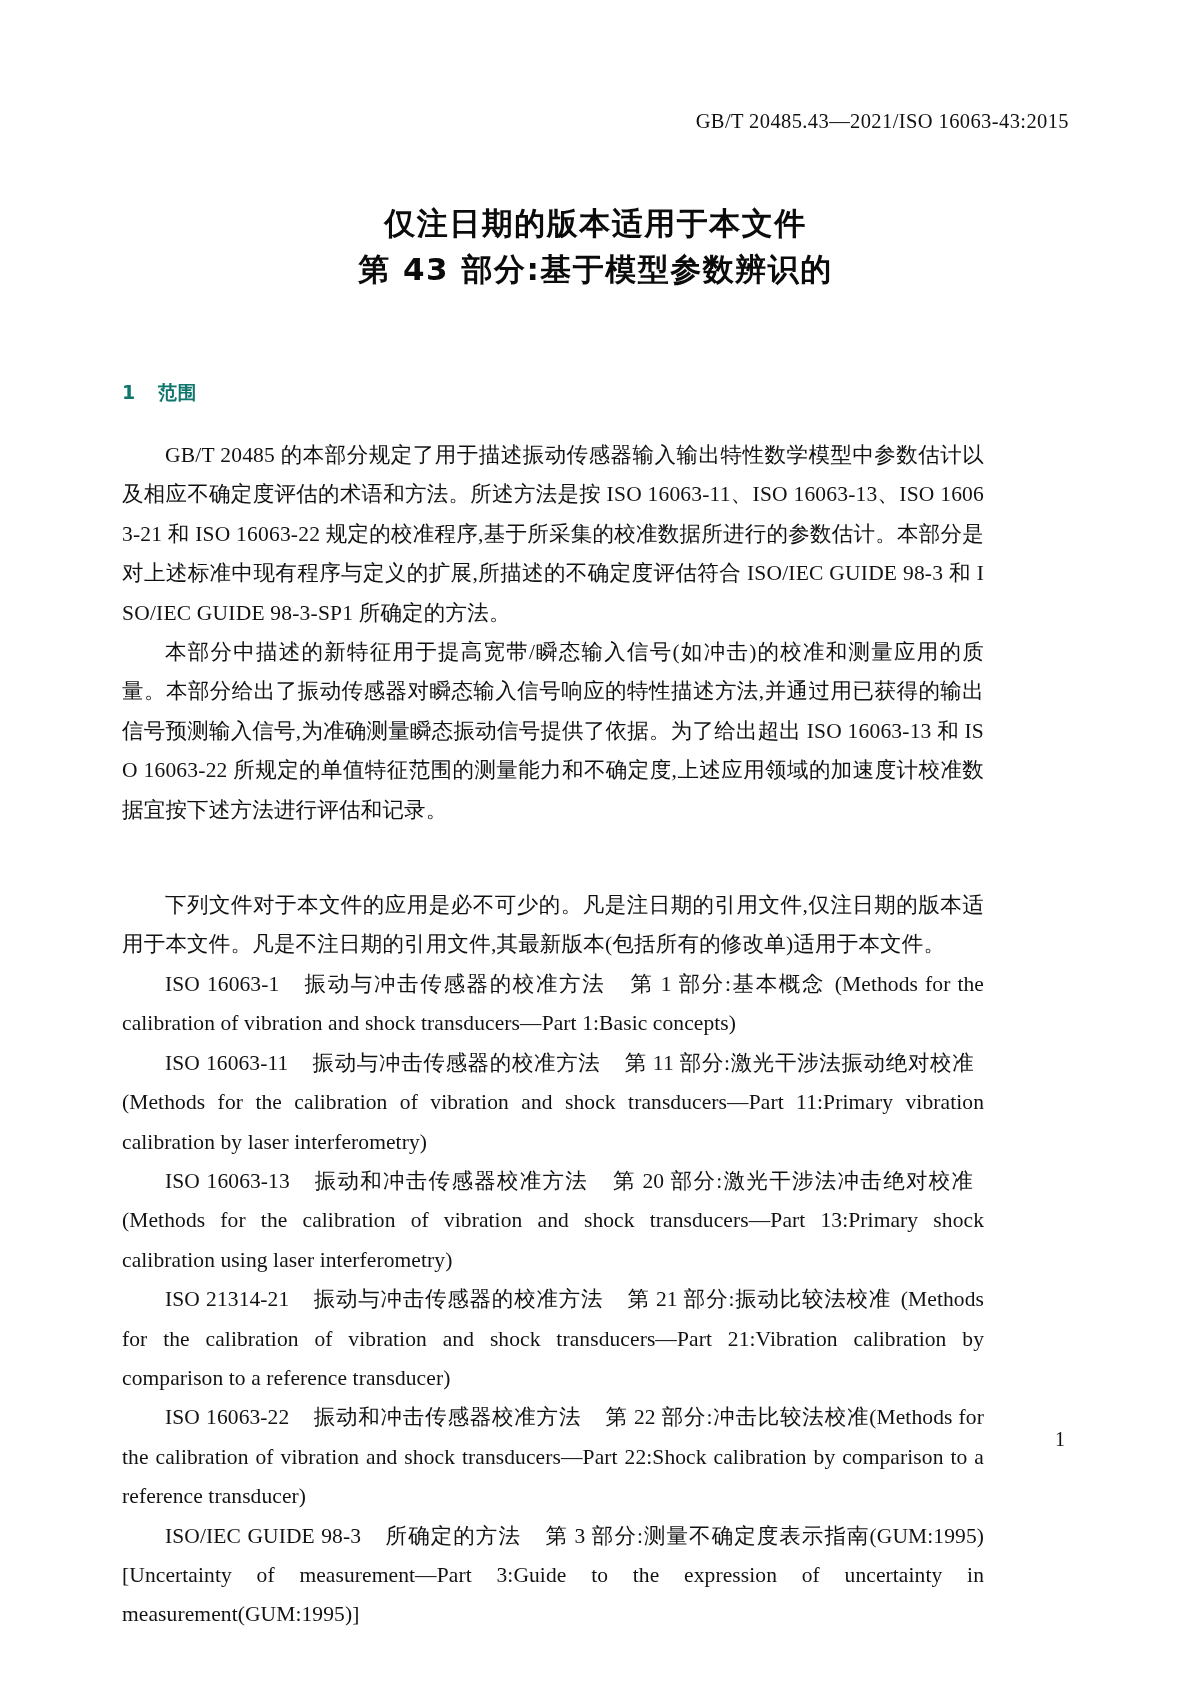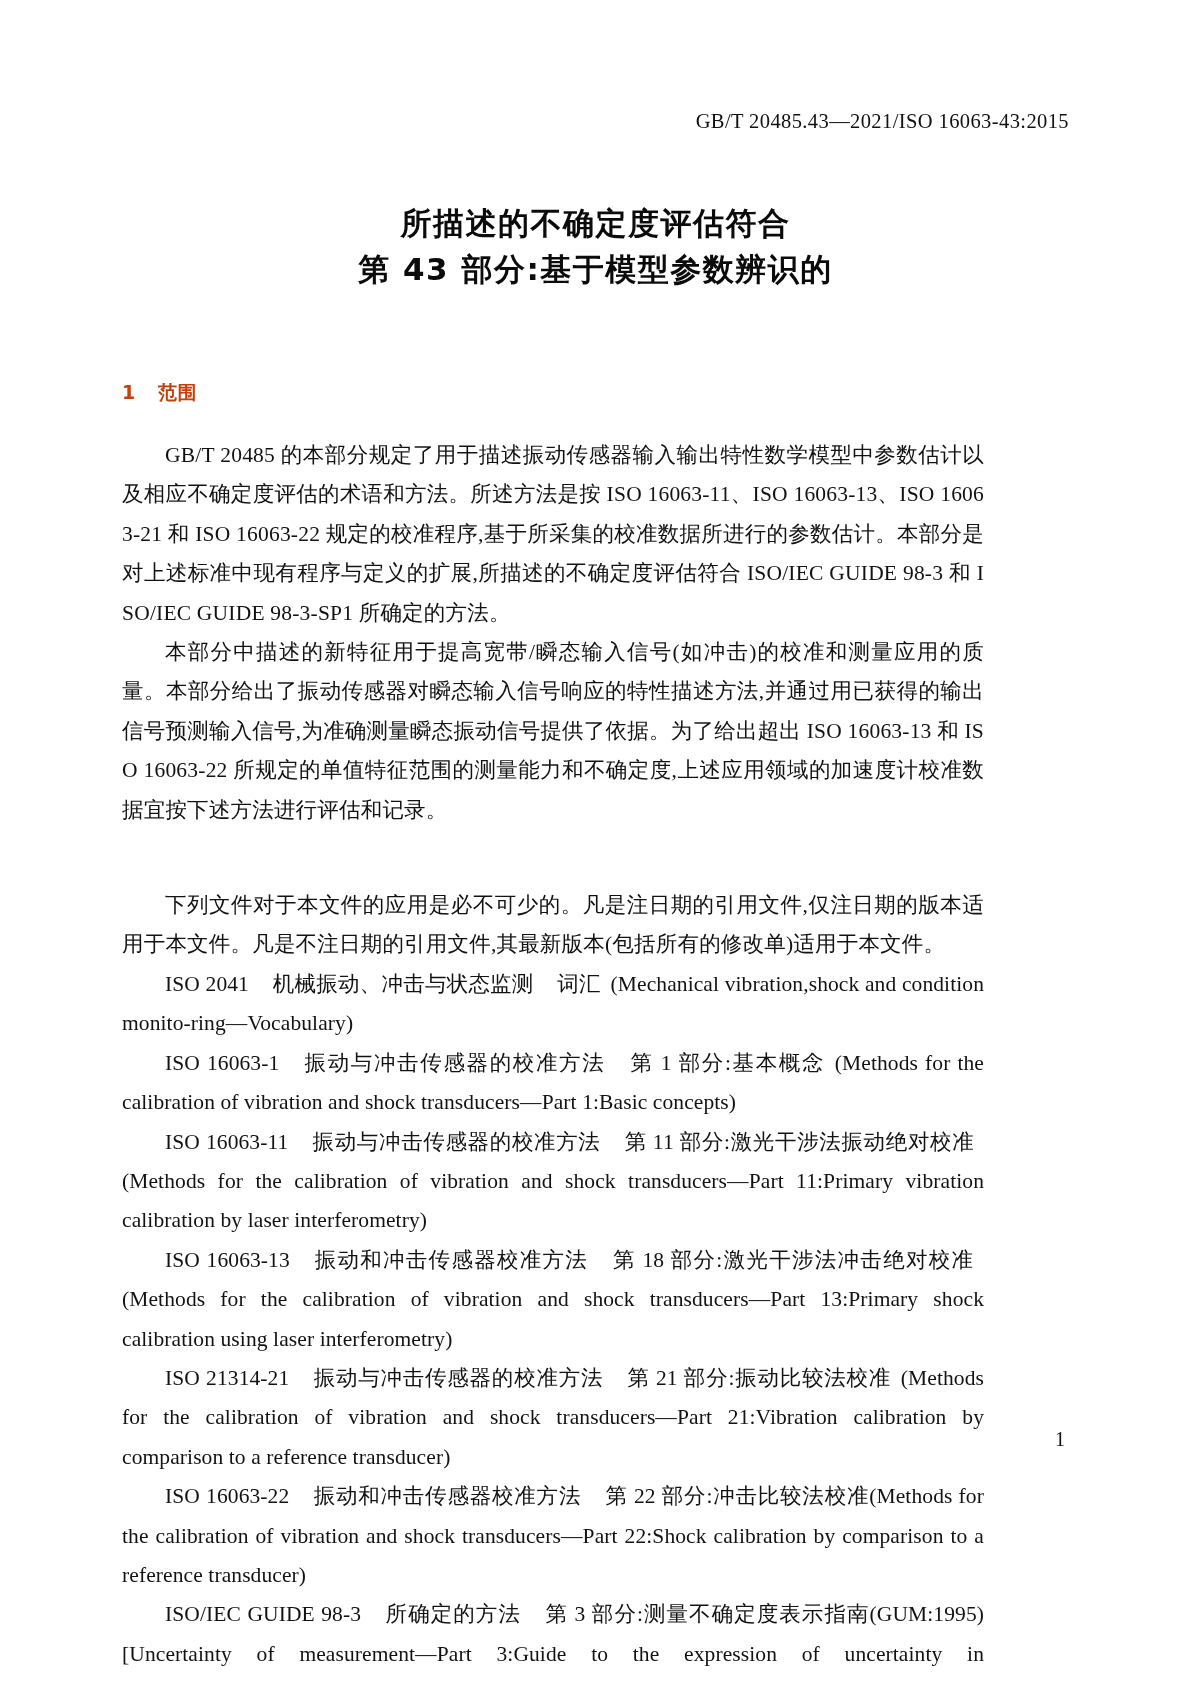--- a/index.html
+++ b/index.html
@@ -60,21 +60,21 @@
     top: 380px;
     width: 862px;
   }
 
   
   .clause-head {
     font-family: "DejaVu Sans", "Liberation Sans", sans-serif;
     font-weight: bold;
     font-size: 19px;
     letter-spacing: 0.6px;
-    color: #c2410c;
+    color: #0f766e;
     margin: 0;
     padding: 0;
   }
   .clause-head .num {
     display: inline-block;
     min-width: 36px;
   }
 
   .gap-after-head { height: 30px; }
   .gap-before-head { height: 26px; }
@@ -120,54 +120,51 @@
 </head>
 <body>
 
 <div class="page">
 
   <div class="header-line">
     <span>GB/T 20485.43—2021/ISO 16063-43:2015</span>
   </div>
 
   <div class="title-block">
-    <div class="title-line">所描述的不确定度评估符合</div>
+    <div class="title-line">仅注日期的版本适用于本文件</div>
     <div class="title-line">第 43 部分:基于模型参数辨识的</div>
   </div>
 
   <div class="content">
 
     <div class="clause-head">
       <span class="num">1</span><span>范围</span>
     </div>
     <div class="gap-after-head"></div>
 
     <p class="body">GB/T 20485 的本部分规定了用于描述振动传感器输入输出特性数学模型中参数估计以及相应不确定度评估的术语和方法。所述方法是按 ISO 16063-11、ISO 16063-13、ISO 16063-21 和 ISO 16063-22 规定的校准程序,基于所采集的校准数据所进行的参数估计。本部分是对上述标准中现有程序与定义的扩展,所描述的不确定度评估符合 ISO/IEC GUIDE 98-3 和 ISO/IEC GUIDE 98-3-SP1 所确定的方法。</p>
     <p class="body">本部分中描述的新特征用于提高宽带/瞬态输入信号(如冲击)的校准和测量应用的质量。本部分给出了振动传感器对瞬态输入信号响应的特性描述方法,并通过用已获得的输出信号预测输入信号,为准确测量瞬态振动信号提供了依据。为了给出超出 ISO 16063-13 和 ISO 16063-22 所规定的单值特征范围的测量能力和不确定度,上述应用领域的加速度计校准数据宜按下述方法进行评估和记录。</p>
 
     <div class="gap-before-head"></div>
 
     <div class="gap-after-head"></div>
 
     <p class="body">下列文件对于本文件的应用是必不可少的。凡是注日期的引用文件,仅注日期的版本适用于本文件。凡是不注日期的引用文件,其最新版本(包括所有的修改单)适用于本文件。</p>
 
-    <p class="ref">
-      <span>ISO 2041</span><span class="sp"></span><span>机械振动、冲击与状态监测</span><span class="sp"></span><span>词汇</span><span class="sp-sm"></span><span>(Mechanical vibration,shock and condition monito-ring—Vocabulary)</span>
-    </p>
 
     <p class="ref">
       <span>ISO 16063-1</span><span class="sp"></span><span>振动与冲击传感器的校准方法</span><span class="sp"></span><span>第 1 部分:基本概念</span><span class="sp-sm"></span><span>(Methods for the calibration of vibration and shock transducers—Part 1:Basic concepts)</span>
     </p>
 
     <p class="ref">
       <span>ISO 16063-11</span><span class="sp"></span><span>振动与冲击传感器的校准方法</span><span class="sp"></span><span>第 11 部分:激光干涉法振动绝对校准</span><span class="sp-sm"></span><span>(Methods for the calibration of vibration and shock transducers—Part 11:Primary vibration calibration by laser interferometry)</span>
     </p>
 
     <p class="ref">
-      <span>ISO 16063-13</span><span class="sp"></span><span>振动和冲击传感器校准方法</span><span class="sp"></span><span>第 18 部分:激光干涉法冲击绝对校准</span><span class="sp-sm"></span><span>(Methods for the calibration of vibration and shock transducers—Part 13:Primary shock calibration using laser interferometry)</span>
+      <span>ISO 16063-13</span><span class="sp"></span><span>振动和冲击传感器校准方法</span><span class="sp"></span><span>第 20 部分:激光干涉法冲击绝对校准</span><span class="sp-sm"></span><span>(Methods for the calibration of vibration and shock transducers—Part 13:Primary shock calibration using laser interferometry)</span>
     </p>
 
     <p class="ref">
       <span>ISO 21314-21</span><span class="sp"></span><span>振动与冲击传感器的校准方法</span><span class="sp"></span><span>第 21 部分:振动比较法校准</span><span class="sp-sm"></span><span>(Methods for the calibration of vibration and shock transducers—Part 21:Vibration calibration by comparison to a reference transducer)</span>
     </p>
 
     <p class="ref">
       <span>ISO 16063-22</span><span class="sp"></span><span>振动和冲击传感器校准方法</span><span class="sp"></span><span>第 22 部分:冲击比较法校准</span><span>(Methods for the calibration of vibration and shock transducers—Part 22:Shock calibration by comparison to a reference transducer)</span>
     </p>
 

